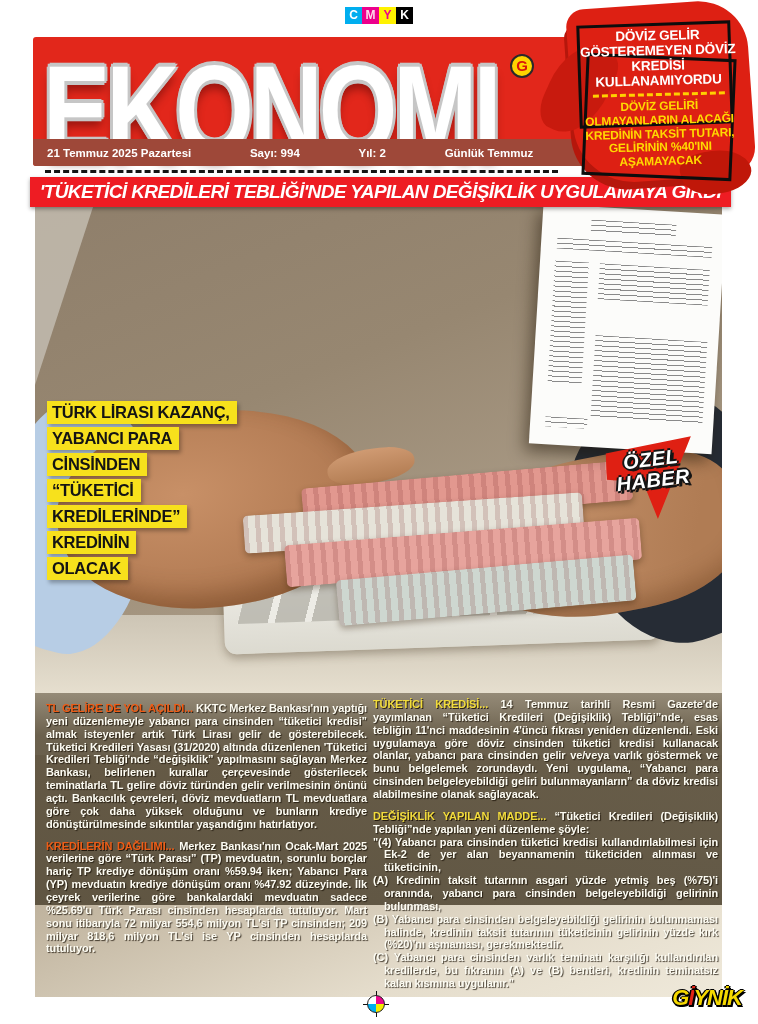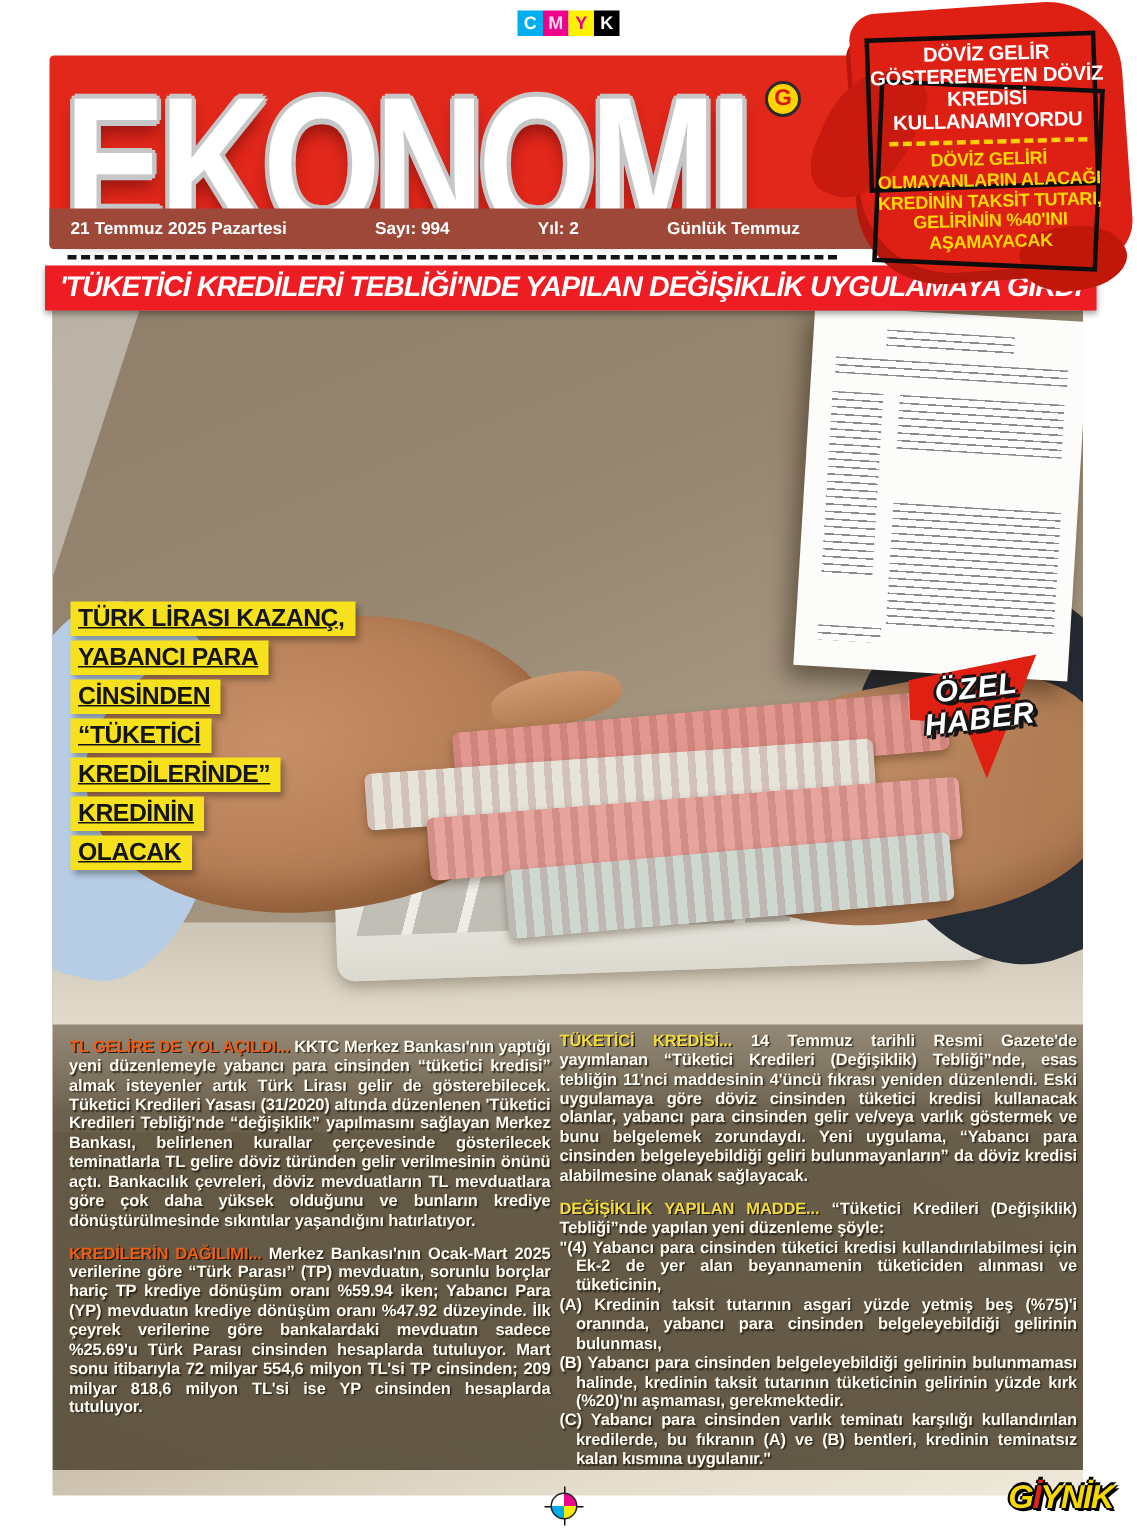--- a/index.html
+++ b/index.html
@@ -62,21 +62,21 @@
   .headline { position:absolute; left:13px; top:5px; z-index:3; }
   .headline div { font-size:61px; font-weight:800; letter-spacing:-2px; line-height:62px; color:#f8ee12;
     transform:scaleY(1.04); transform-origin:left top; white-space:nowrap;
     text-shadow:-3px 0 0 #43351a, 3px 0 0 #43351a, 0 -3px 0 #43351a, 0 3px 0 #43351a,
                 -2px -2px 0 #43351a, 2px 2px 0 #43351a, -2px 2px 0 #43351a, 2px -2px 0 #43351a,
                 6px 8px 7px rgba(35,25,8,.55); }
 
   
   .subhead { position:absolute; left:12px; top:194px; z-index:3; }
   .subhead span { display:table; background:#f7e11c; color:#141414; font-weight:800; font-size:16.5px;
-    letter-spacing:-0.3px; padding:2px 7px 2px 5px; margin-bottom:3px; box-shadow:2px 3px 4px rgba(0,0,0,.3);text-decoration:underline; }
+    letter-spacing:-0.3px; padding:2px 7px 2px 5px; margin-bottom:3px; box-shadow:2px 3px 4px rgba(0,0,0,.3); }
 
   
   .paper { position:absolute; left:501px; top:2px; width:183px; height:240px; background:#fcfcfa;
     transform:rotate(3.5deg); box-shadow:-4px 8px 16px rgba(30,20,5,.5); z-index:2; }
   .pline { background-image:repeating-linear-gradient(to bottom, #8a8a8a 0 1px, transparent 1px 5px); }
   .p-title { margin:13px auto 0; width:46%; height:13px; }
   .p-intro { margin:7px 12px 0 16px; height:11px; }
   .p-colL { position:absolute; left:15px; top:56px; width:34px; height:122px; }
   .p-body1 { position:absolute; left:60px; top:56px; width:110px; height:36px; }
   .p-body2 { position:absolute; left:60px; top:128px; width:112px; height:84px; }
@@ -115,21 +115,21 @@
     transform:rotate(-11deg); box-shadow:inset 8px -12px 22px rgba(80,40,10,.3); }
   .money { position:absolute; left:208px; top:268px; width:420px; height:150px; transform:rotate(-3deg); }
   .stack { position:absolute; border-radius:5px; box-shadow:0 3px 6px rgba(50,30,10,.35);
     background-image:repeating-linear-gradient(90deg, rgba(120,40,40,.18) 0 5px, rgba(255,255,255,0) 5px 12px); }
   .s1 { left:62px; top:0;   width:330px; height:40px; background-color:#e2988f; transform:rotate(-2deg); }
   .s2 { left:2px;  top:27px; width:340px; height:38px; background-color:#e6e3d9; transform:rotate(-1deg); }
   .s3 { left:42px; top:57px; width:356px; height:42px; background-color:#e7a49d; transform:rotate(-1.5deg); }
   .s4 { left:92px; top:94px; width:298px; height:46px; background-color:#ced7d0; transform:rotate(-2deg); }
 
   
-  .overlay { position:absolute; left:0; top:476px; width:687px; height:297px;
+  .overlay { position:absolute; left:0; top:486px; width:687px; height:212px;
     background:linear-gradient(rgba(99,87,66,.62), rgba(93,82,62,.9) 20%, rgba(88,78,59,.93)); z-index:4; }
   .col-left  { position:absolute; left:11px;  top:9px; width:321px; }
   .col-right { position:absolute; left:338px; top:5px; width:345px; }
   .art { font-size:11px; font-weight:700; line-height:1.17; letter-spacing:-0.1px; color:#fdfcf3;
     text-align:justify; text-shadow:1px 1px 1px rgba(20,12,0,.75); }
   .art + .art { margin-top:9px; }
   .lead-orange { color:#ee5c16; font-weight:800; text-shadow:1px 1px 0 rgba(20,10,0,.8); }
   .lead-yellow { color:#f2dc3c; font-weight:800; text-shadow:1px 1px 0 rgba(20,10,0,.8); }
   .clause { padding-left:11px; text-indent:-11px; }
 

